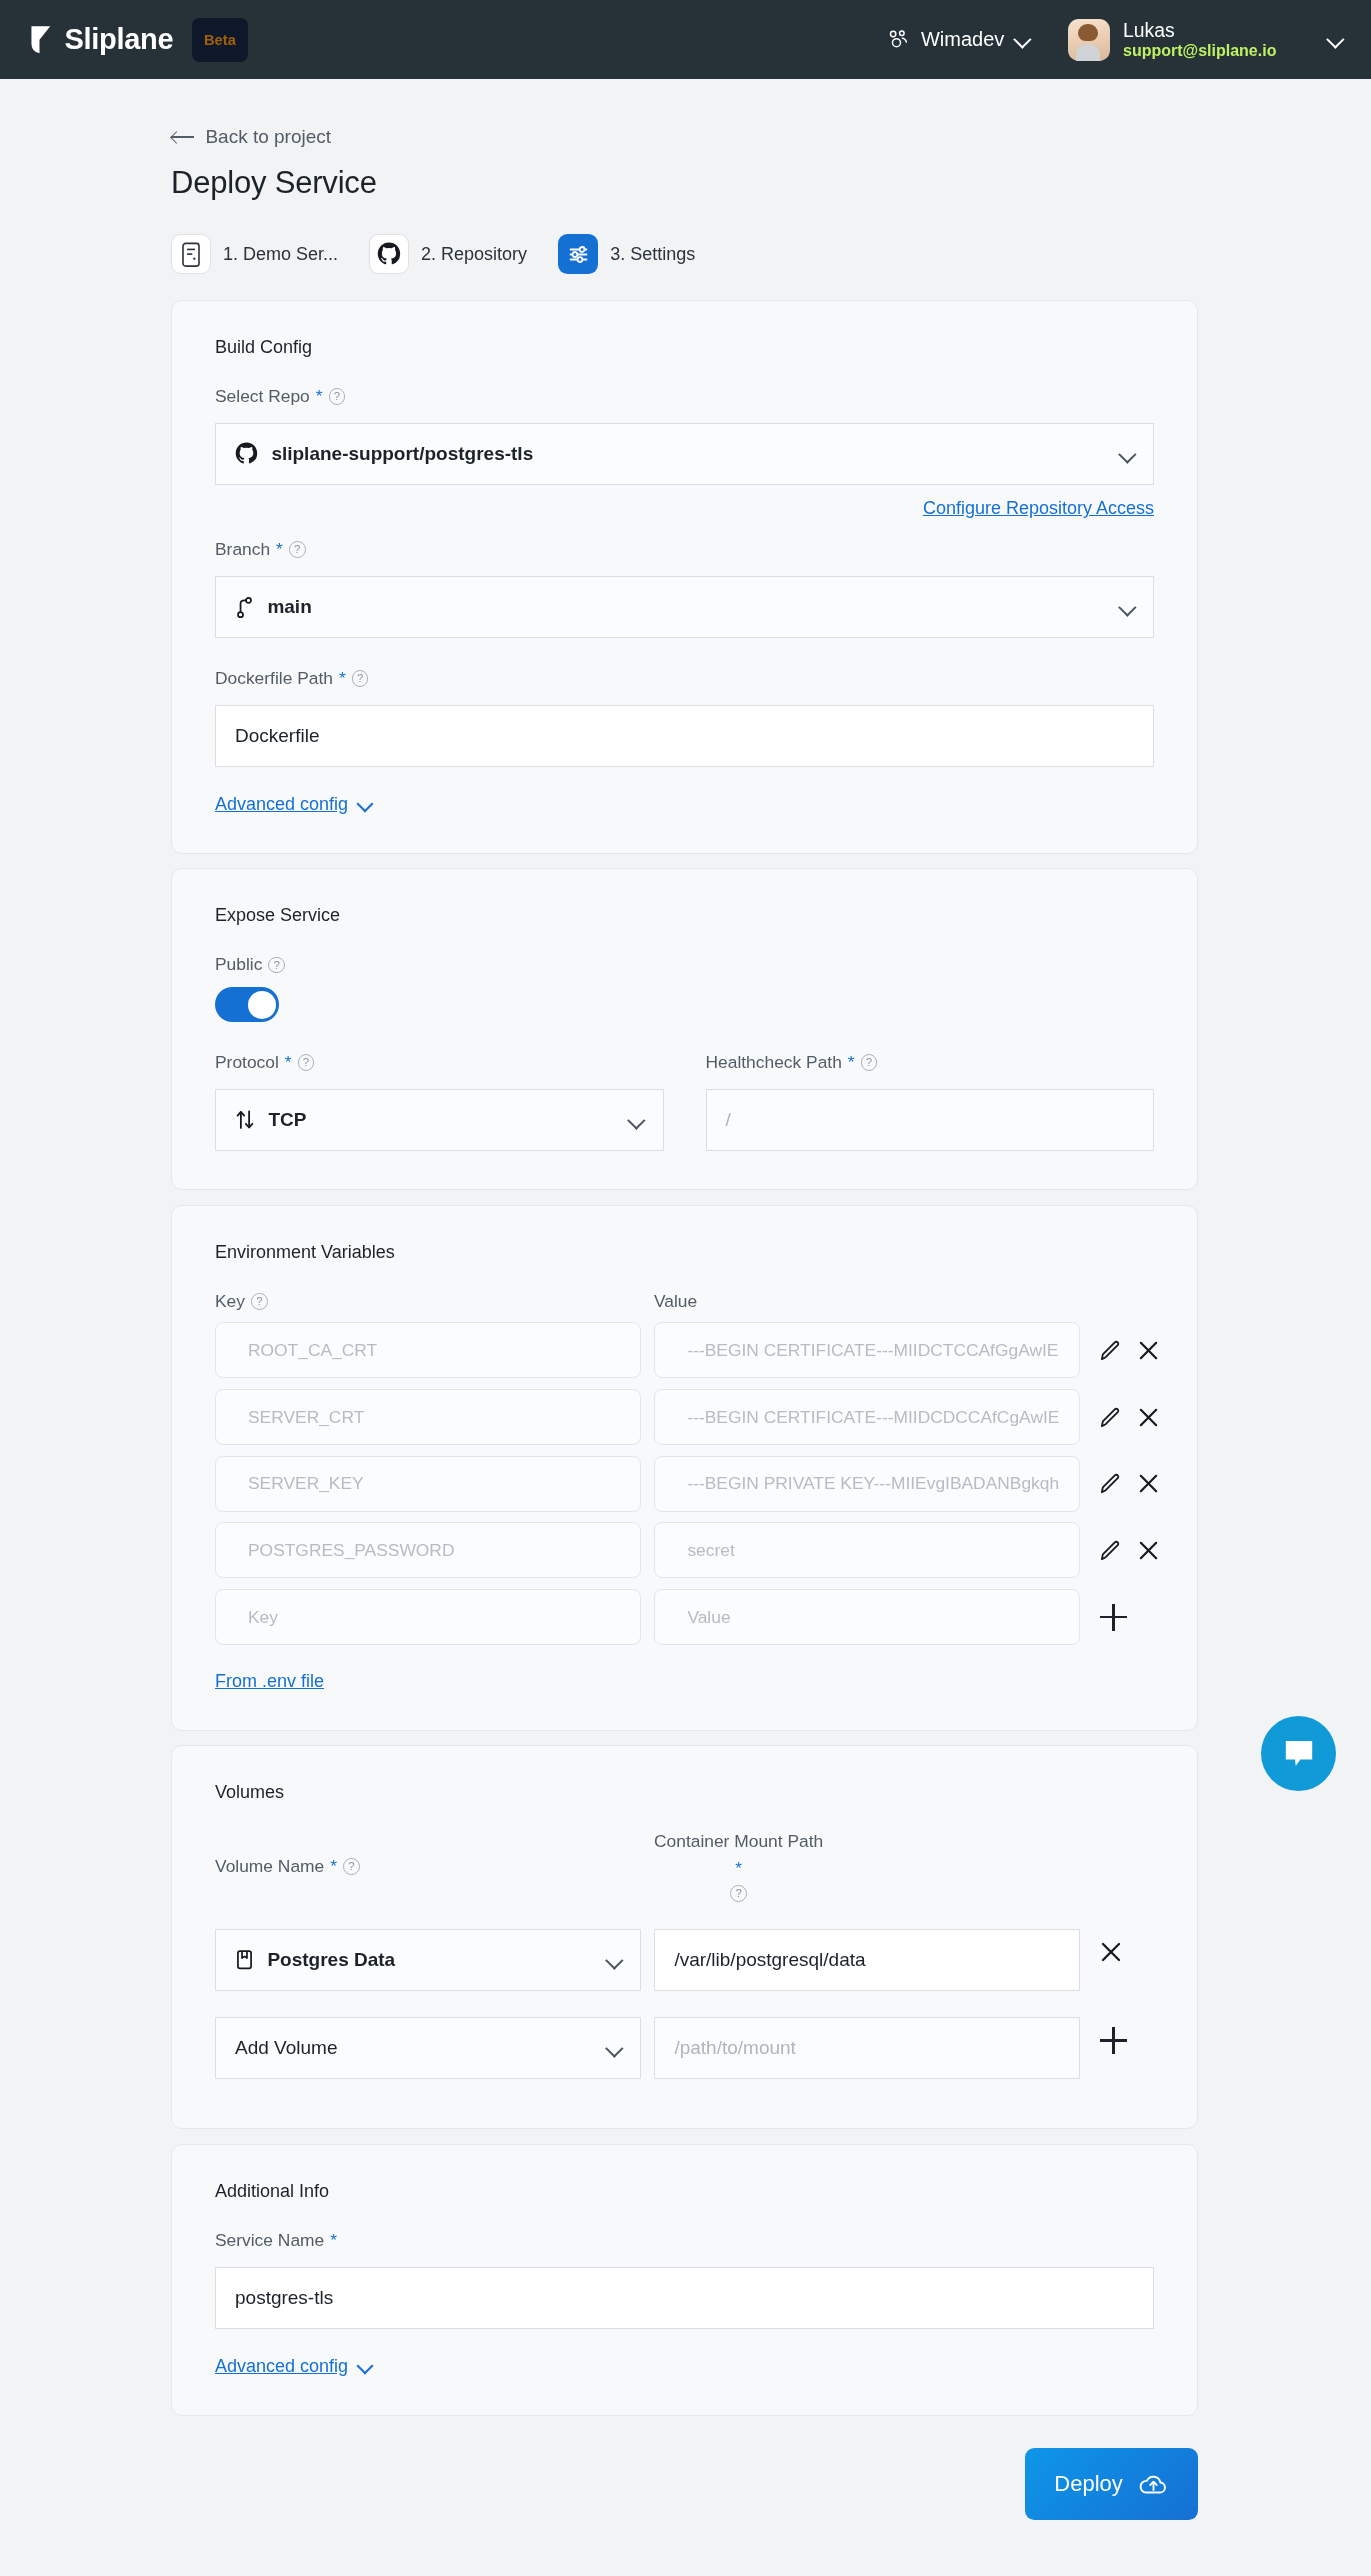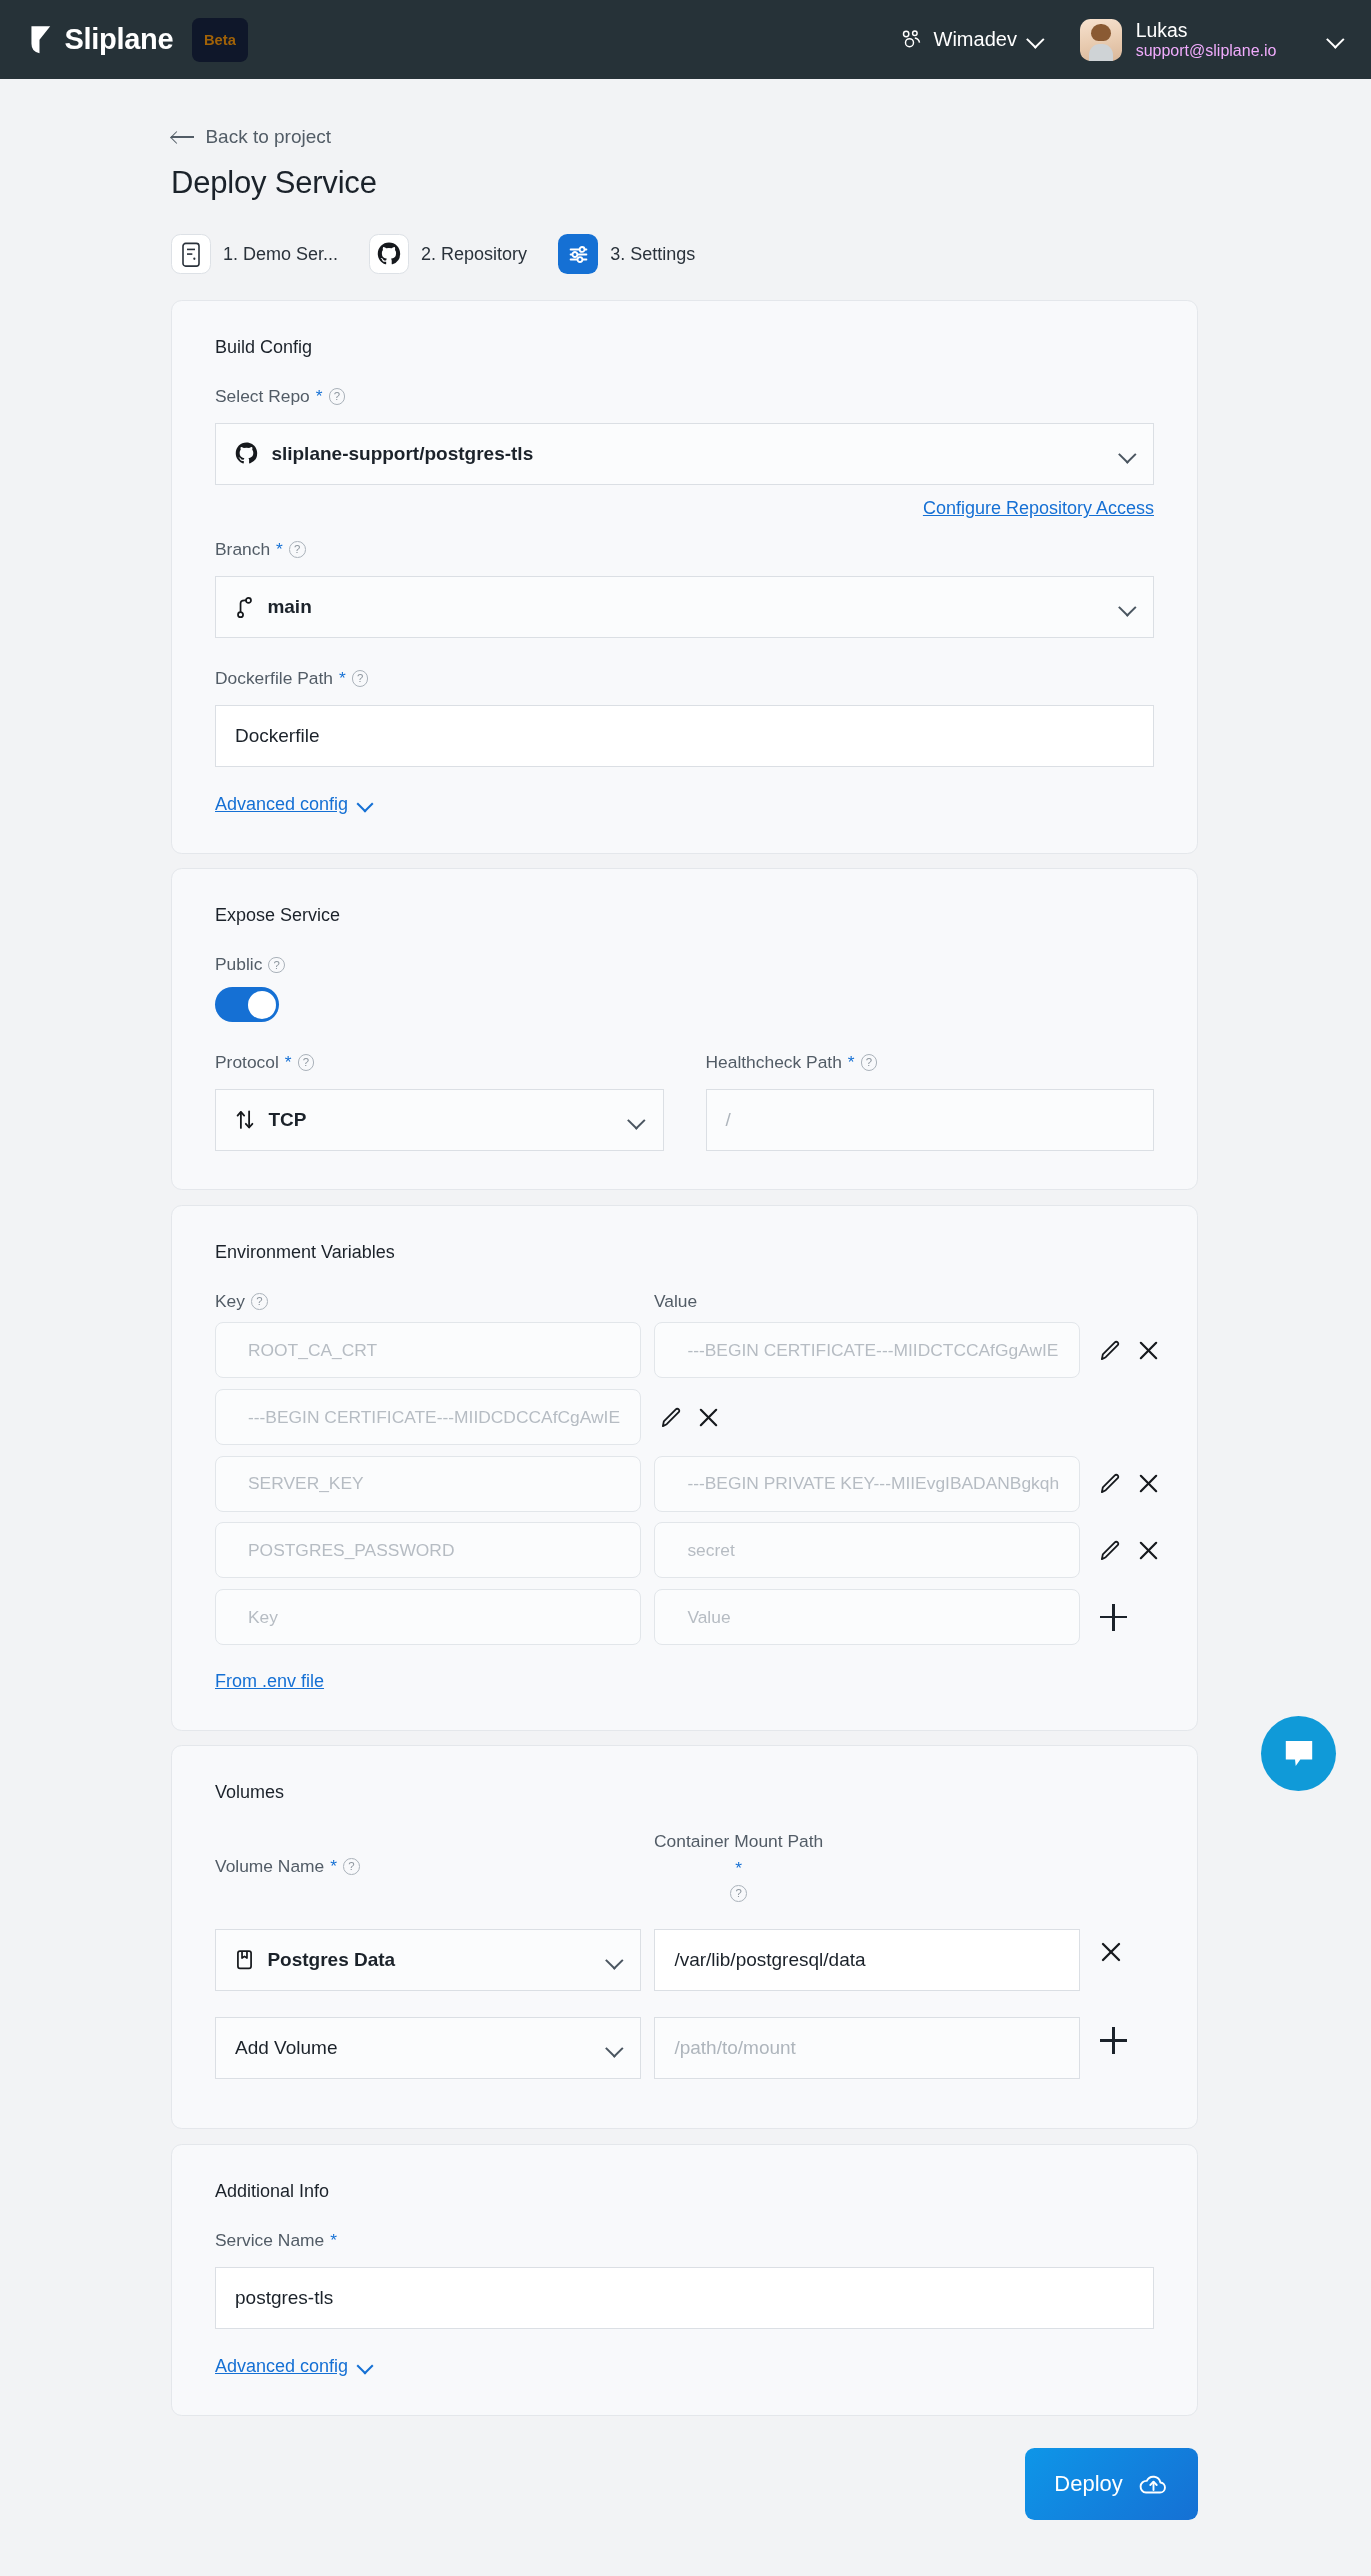--- a/index.html
+++ b/index.html
@@ -39,21 +39,21 @@
   .avatar::before {
     content:""; position:absolute; left:10.7px; top:5.4px; width:20px; height:17.4px;
     border-radius: 10px 10px 8px 8px; background:#8a5a33;
   }
   .avatar::after {
     content:""; position:absolute; left:8.7px; top:25.5px; width:24px; height:20px;
     border-radius: 10.7px 10.7px 0 0; background:#cfd3d6;
   }
   .user-text { display: flex; flex-direction: column; line-height: 1.18; }
   .user-name { color: #ffffff; font-size: 19.4px; }
-  .user-mail { color: #f0abfc; font-size: 16px; }
+  .user-mail { color: #bef264; font-size: 16px; font-weight: bold; }
   .chev { display:inline-block; width: 14.7px; height: 14.7px; position: relative; flex:none;}
   .chev::after {
     content:""; position:absolute; left:1.3px; top:1.3px;
     width: 10.7px; height: 10.7px;
     border-right: 2px solid currentColor; border-bottom: 2px solid currentColor;
     transform: rotate(45deg);
   }
   .chev-white { color:#ffffff; }
   .chev-dark { color:#4a5560; }
   .header-area { padding: 47px 0 0 171px; }
@@ -410,20 +410,23 @@
         <svg class="ico-btn" viewBox="0 0 24 24">
             <g stroke="#16191d" stroke-width="2.3" stroke-linecap="round">
               <line x1="4" y1="4" x2="20" y2="20"></line>
               <line x1="20" y1="4" x2="4" y2="20"></line>
             </g>
           </svg>
       </div>
     </div>
 
     <div class="env-row">
+      <div class="cell k">
+          <span class="ph">SERVER_CRT</span>
+        </div>
       <div class="cell v">
           <span class="ph">---BEGIN CERTIFICATE---MIIDCDCCAfCgAwIE</span>
         </div>
       <div class="row-actions">
         <svg class="ico-btn" viewBox="0 0 24 24">
             <path d="M3 21l1-5L16.5 3.5a2.1 2.1 0 1 1 3 3L7 19l-4 2z" fill="none" stroke="#16191d" stroke-width="1.9" stroke-linejoin="round"></path>
           </svg>
         <svg class="ico-btn" viewBox="0 0 24 24">
             <g stroke="#16191d" stroke-width="2.3" stroke-linecap="round">
               <line x1="4" y1="4" x2="20" y2="20"></line>

